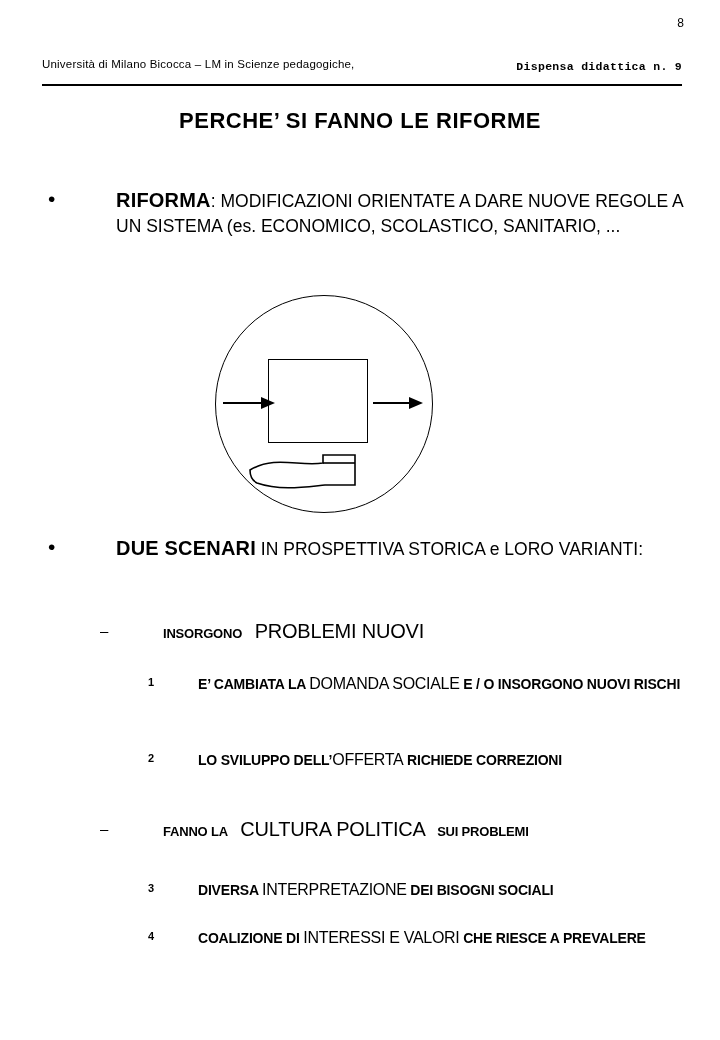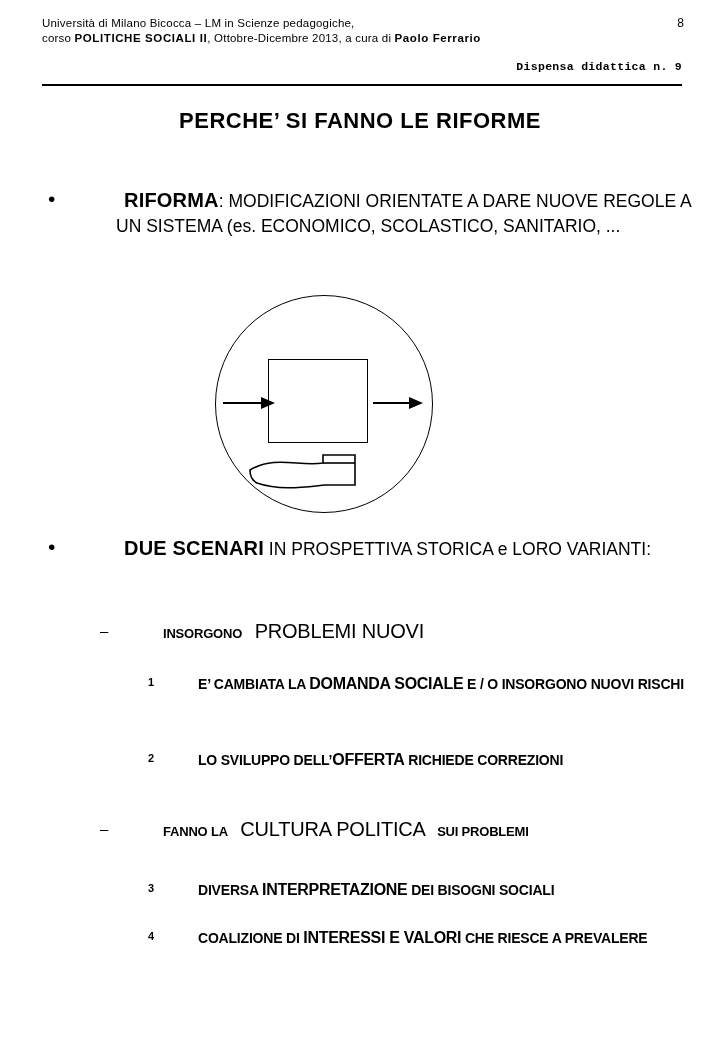--- a/index.html
+++ b/index.html
@@ -21,20 +21,21 @@
     position: absolute;
     left: 42px;
     top: 16px;
     width: 640px;
   }
   .header-line-1 {
     font-size: 11.5px;
     letter-spacing: 0.2px;
     line-height: 15px;
     white-space: nowrap;
+    margin-top: 41px;
   }
   .header-line-2 {
     font-size: 11.5px;
     letter-spacing: 0.2px;
     line-height: 15px;
     white-space: nowrap;
   }
   .hdr-b {
     font-weight: bold;
     letter-spacing: 0.6px;
@@ -95,21 +96,20 @@
     left: 68px;
     top: 0;
     width: 580px;
     font-size: 17.5px;
     line-height: 25px;
   }
   .strong-lg {
     font-weight: bold;
     font-size: 20px;
     letter-spacing: 0.2px;
-    margin-left: 8px;
   }
 
   
   .diagram {
     position: absolute;
     left: 205px;
     top: 295px;
     width: 240px;
     height: 235px;
   }
@@ -203,33 +203,30 @@
     width: 530px;
     line-height: 19px;
   }
   .t-small {
     font-size: 14px;
     font-weight: bold;
     letter-spacing: -0.2px;
   }
   .t-mid {
     font-size: 16px;
-    font-weight: bold;
+    font-weight: normal;
     letter-spacing: -0.3px;
   }
 </style>
 </head>
 <body>
 
 <div class="page-header">
   <div class="header-line-1">
     <span>Università di Milano Bicocca – LM in Scienze pedagogiche,</span>
-  </div>
-  <div class="header-line-2">
-    <span>corso </span><span class="hdr-b">POLITICHE SOCIALI II</span><span>, Ottobre-Dicembre 2013,  a cura di </span><span class="hdr-b">Paolo Ferrario</span>
   </div>
 </div>
 <div class="page-number">8</div>
 <div class="dispensa">Dispensa didattica n. 9</div>
 <div class="hr-rule"></div>
 
 <div class="slide-title">PERCHE’  SI  FANNO LE RIFORME</div>
 
 <div class="bullet-1">
   <span class="bullet-dot">•</span>

